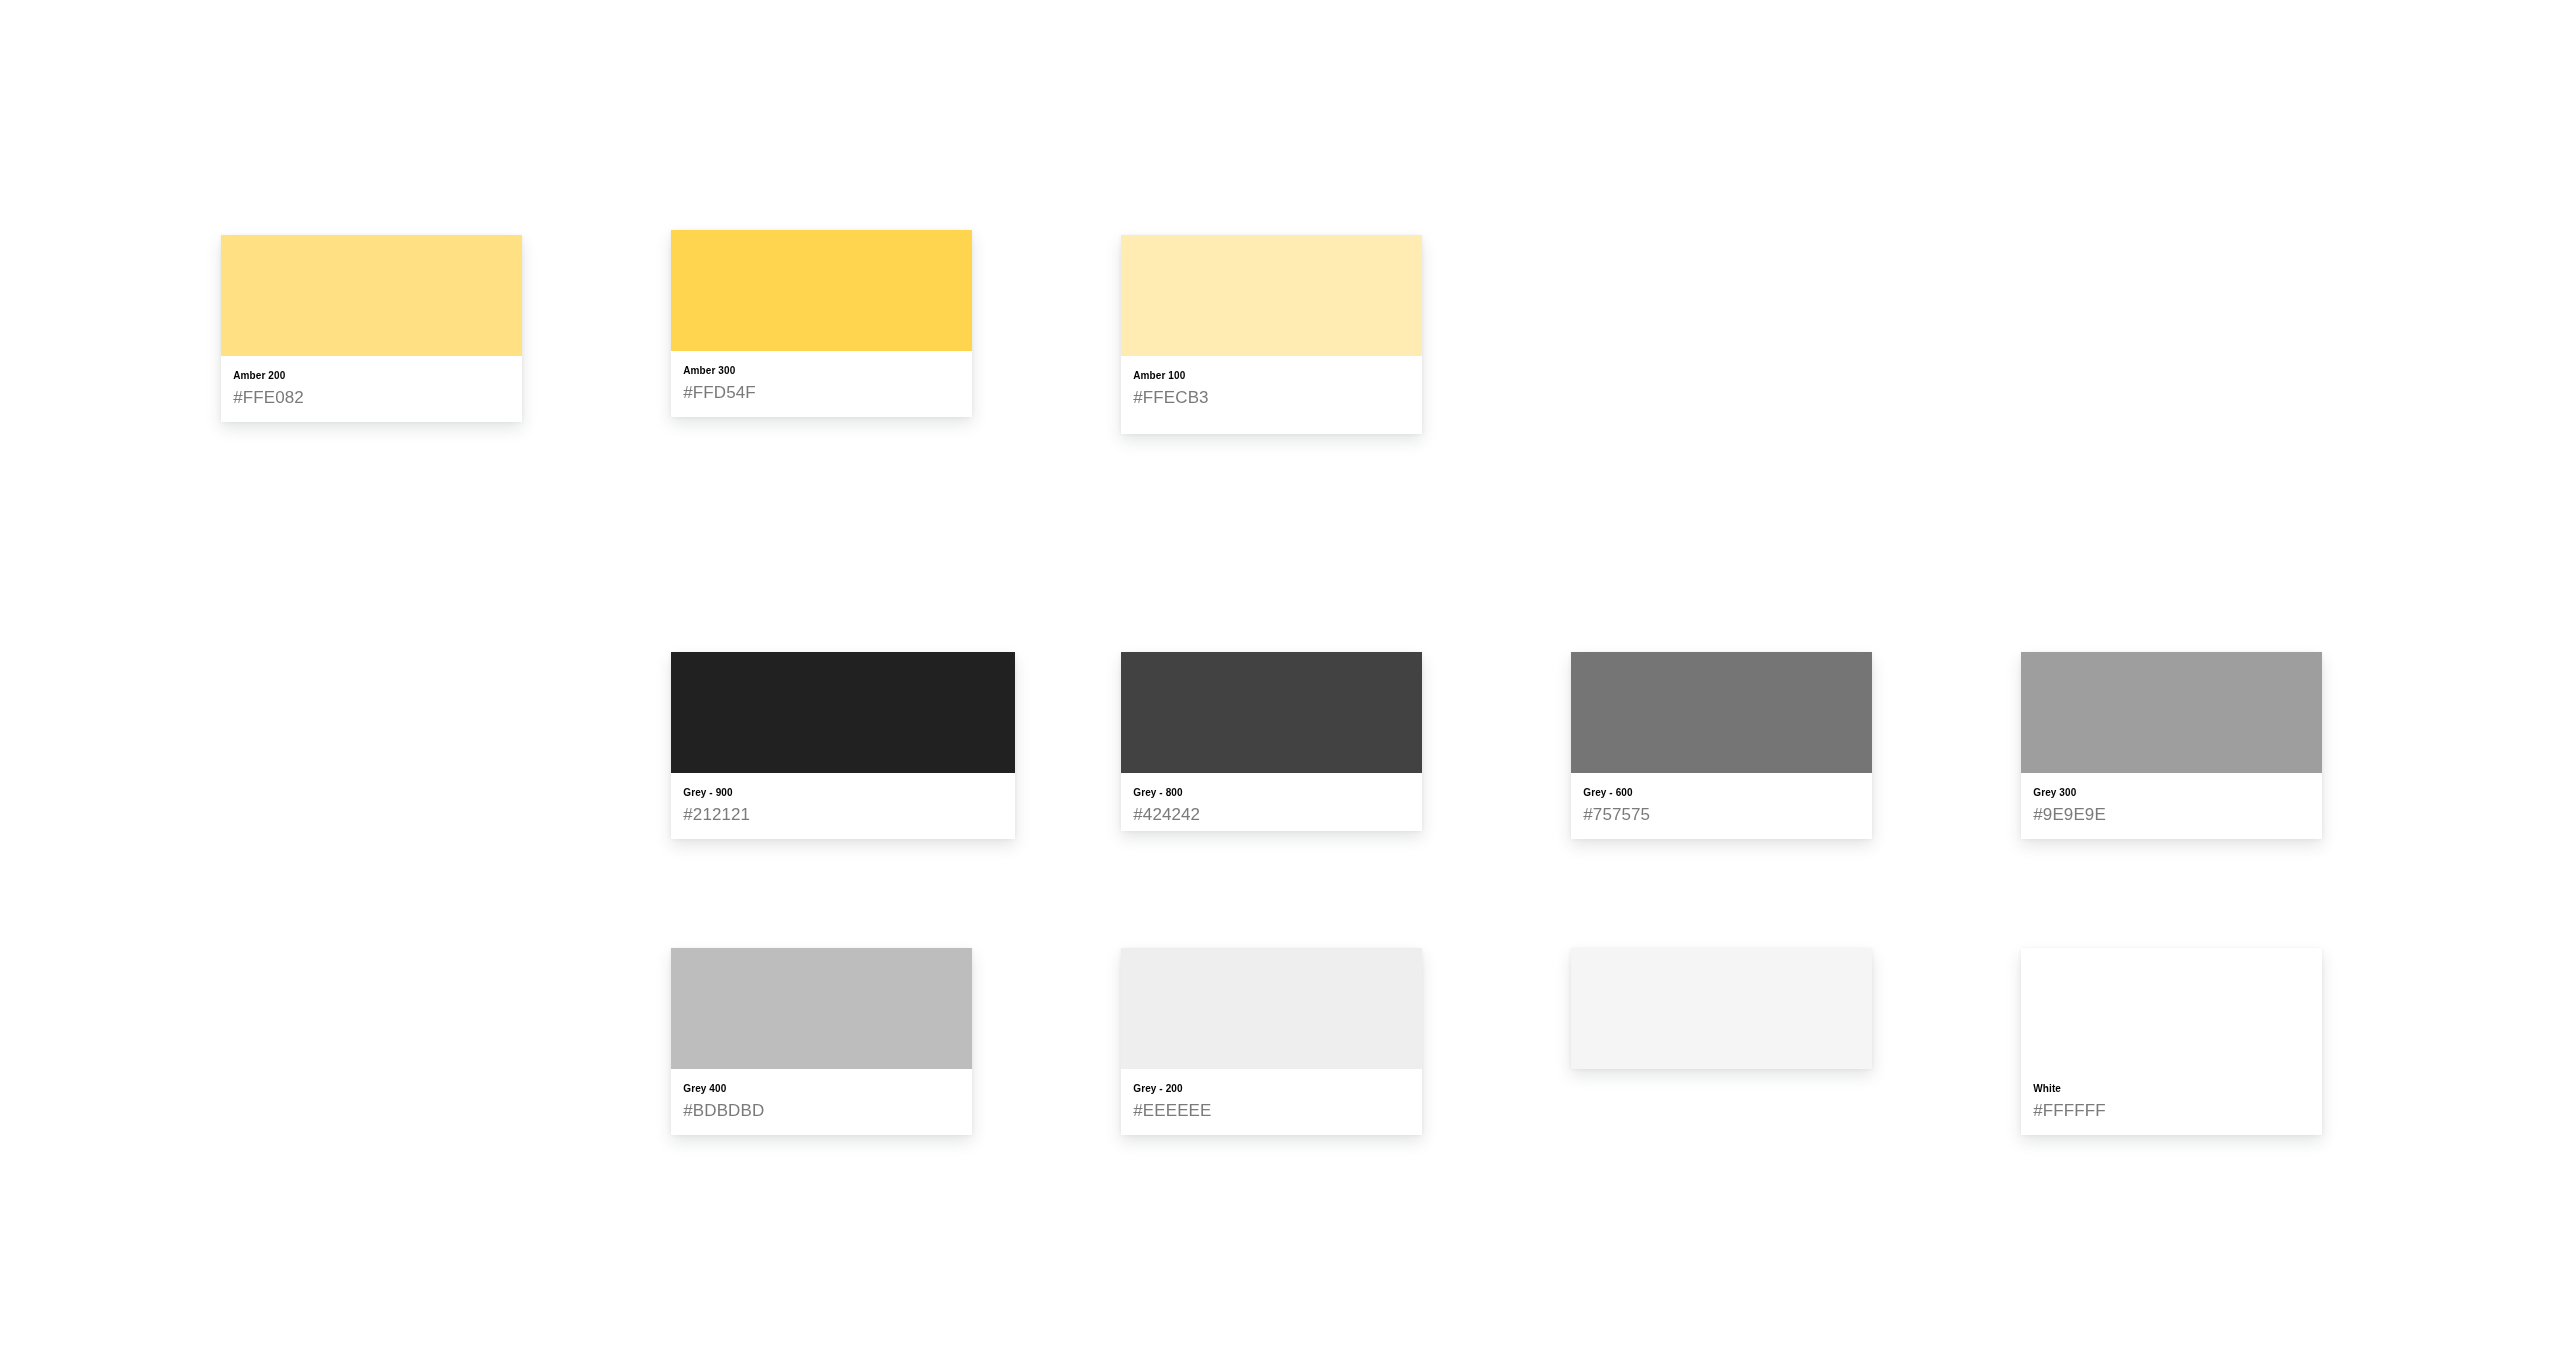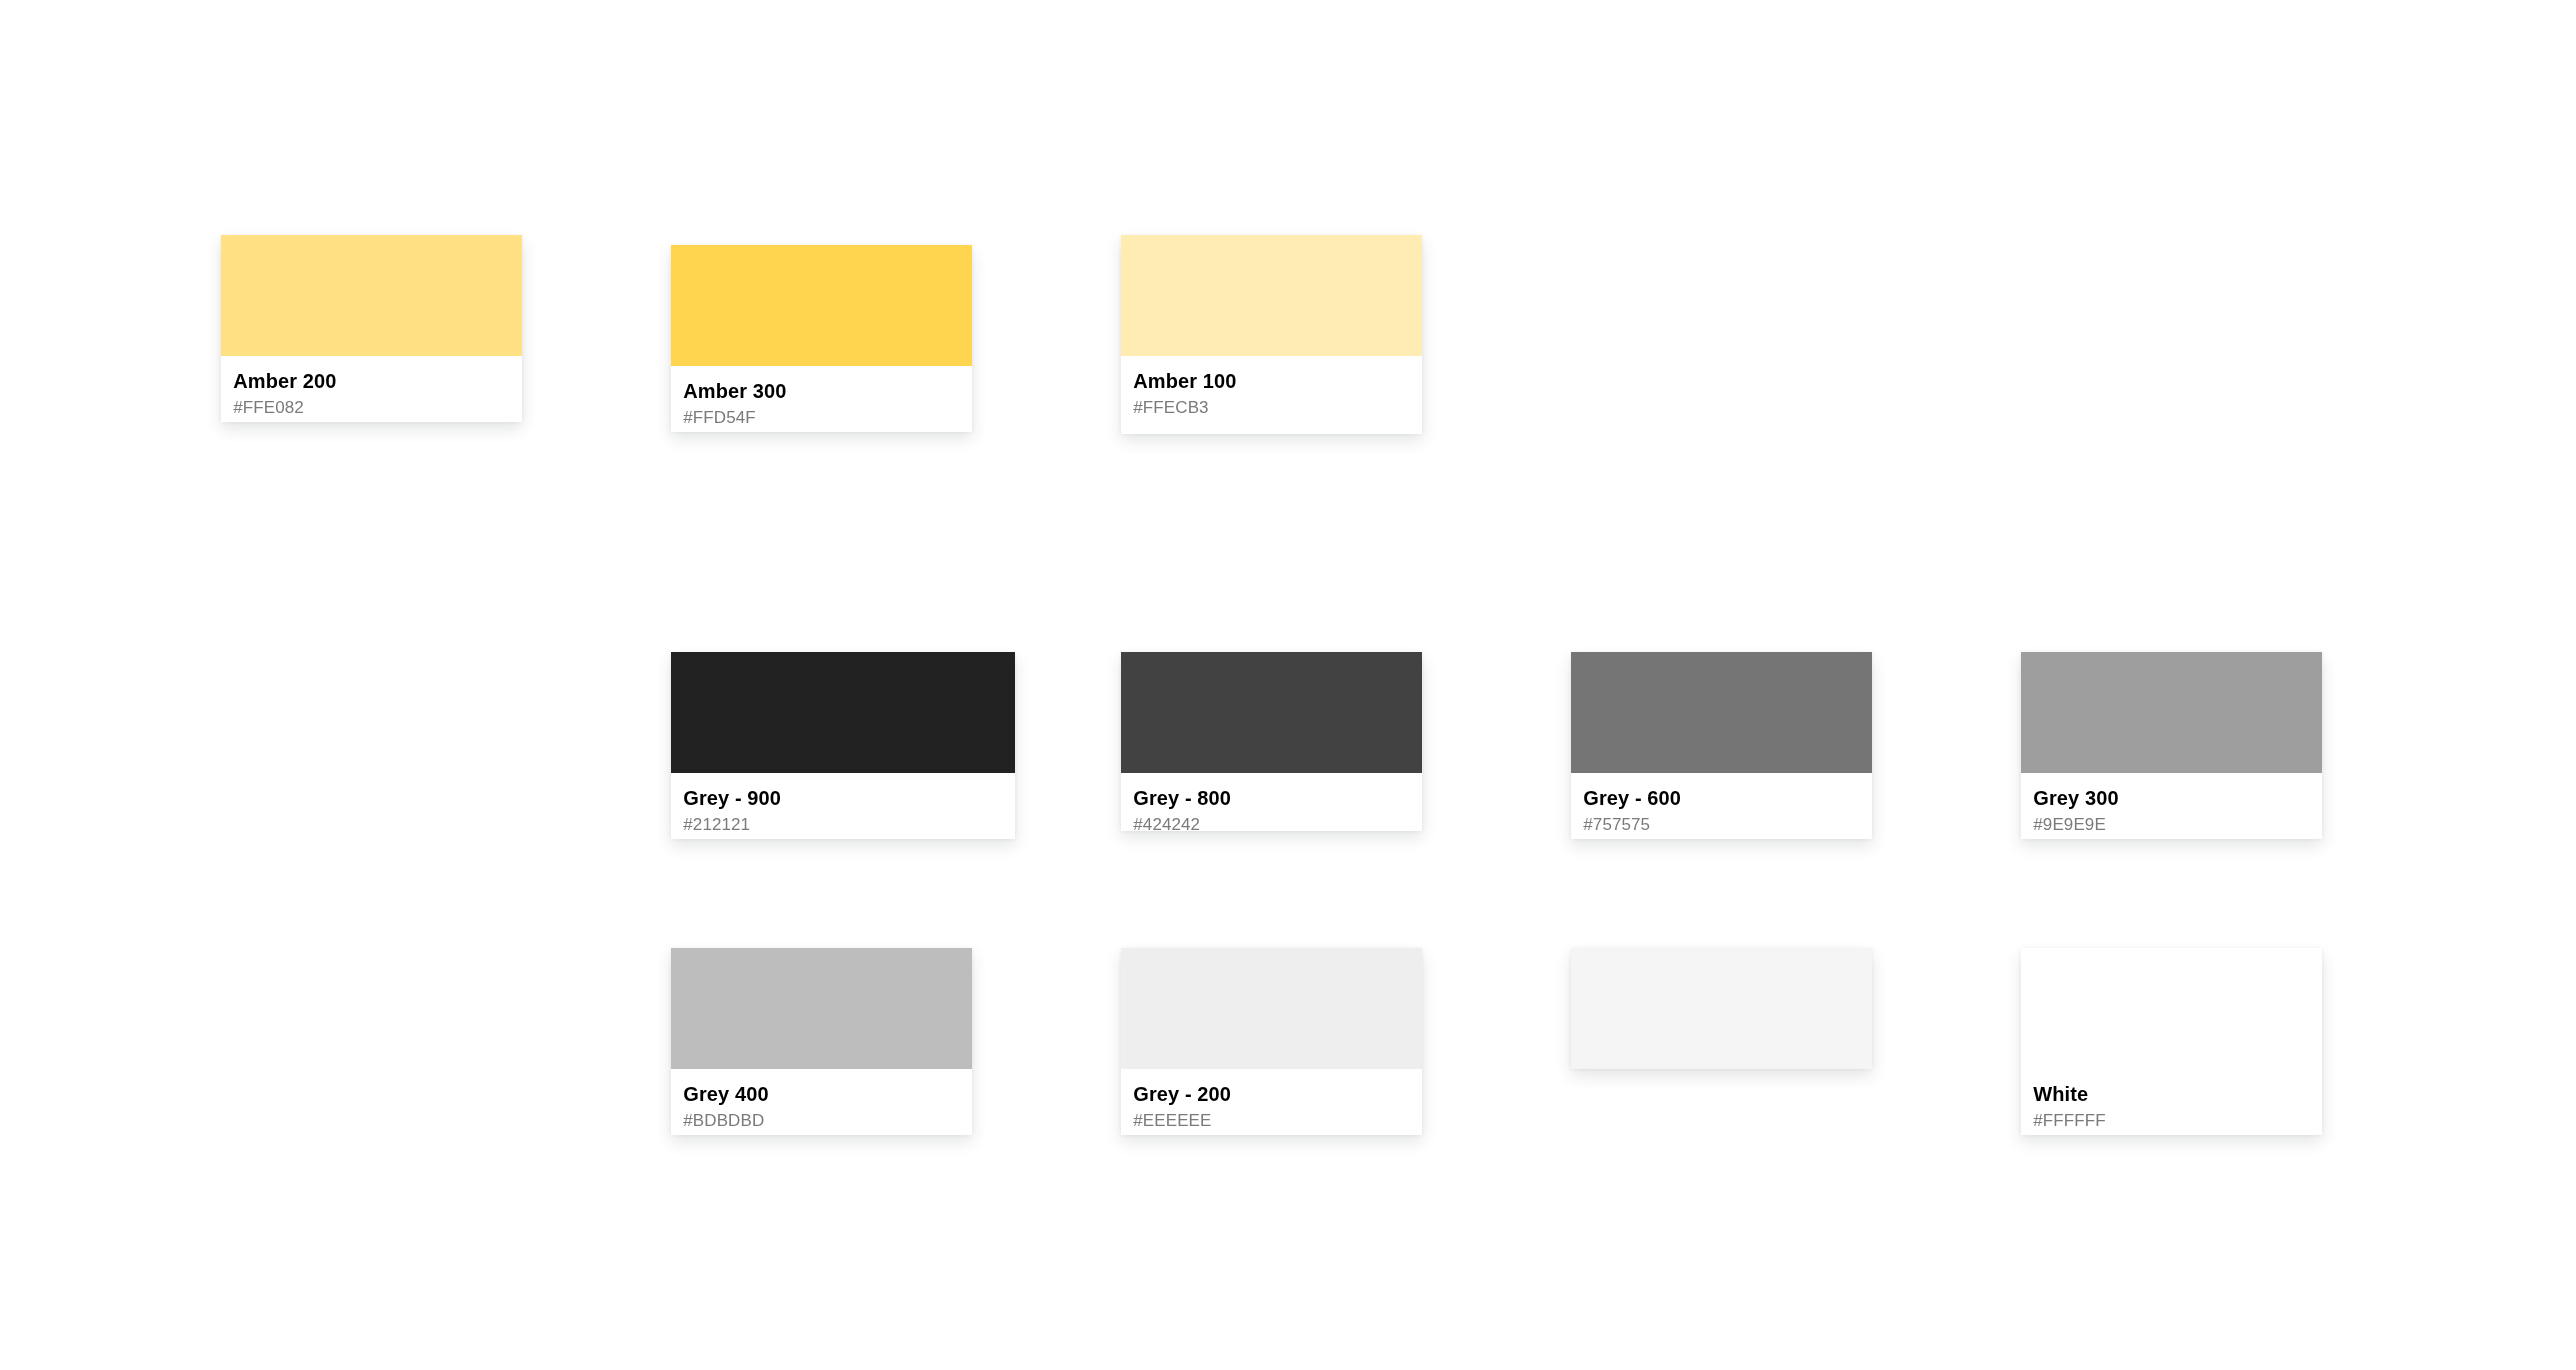--- a/index.html
+++ b/index.html
@@ -36,21 +36,21 @@
   }
 
   .swatch-meta {
     box-sizing: border-box;
     height: 66px;
     padding: 15px 12.3px 0 12.3px;
     background: #ffffff;
   }
 
   .swatch-name {
-    font-size: 20px;
+    font-size: 10px;
     font-weight: 700;
     color: #000000;
     line-height: 1.0;
     letter-spacing: 0.1px;
     white-space: nowrap;
   }
 
   .swatch-hex {
     margin-top: 7.5px;
     font-size: 17px;
@@ -65,21 +65,21 @@
 <body>
 
 <div id="palette-board">
     <div class="swatch-card" style="left: 221px; top: 235px; width: 301px;">
       <div class="swatch-color" style="height: 121px; background: rgb(255, 224, 130);"></div>
       <div class="swatch-meta" style="height: 66px;">
         <div class="swatch-name">Amber 200</div>
         <div class="swatch-hex">#FFE082</div>
       </div>
     </div>
-    <div class="swatch-card" style="left: 671px; top: 245px; width: 301px;">
+    <div class="swatch-card" style="left: 671px; top: 230px; width: 301px;">
       <div class="swatch-color" style="height: 121px; background: rgb(255, 213, 79);"></div>
       <div class="swatch-meta" style="height: 66px;">
         <div class="swatch-name">Amber 300</div>
         <div class="swatch-hex">#FFD54F</div>
       </div>
     </div>
     <div class="swatch-card" style="left: 1121px; top: 235px; width: 301px;">
       <div class="swatch-color" style="height: 121px; background: rgb(255, 236, 179);"></div>
       <div class="swatch-meta" style="height: 78px;">
         <div class="swatch-name">Amber 100</div>

